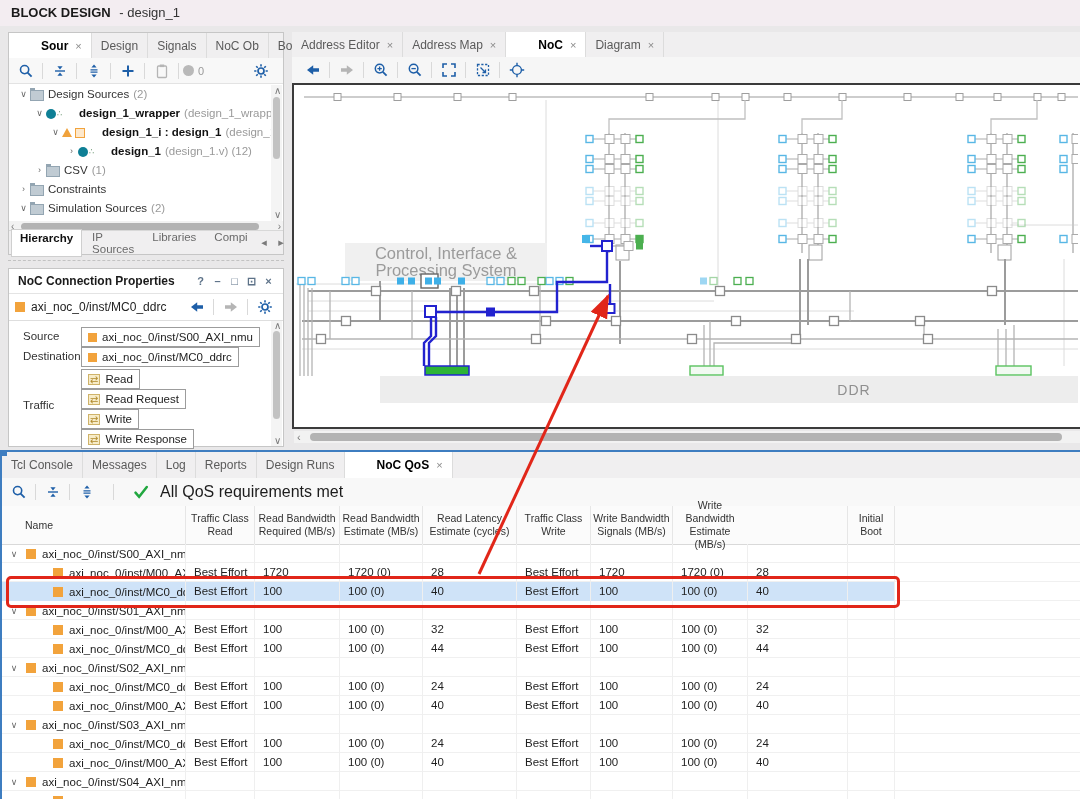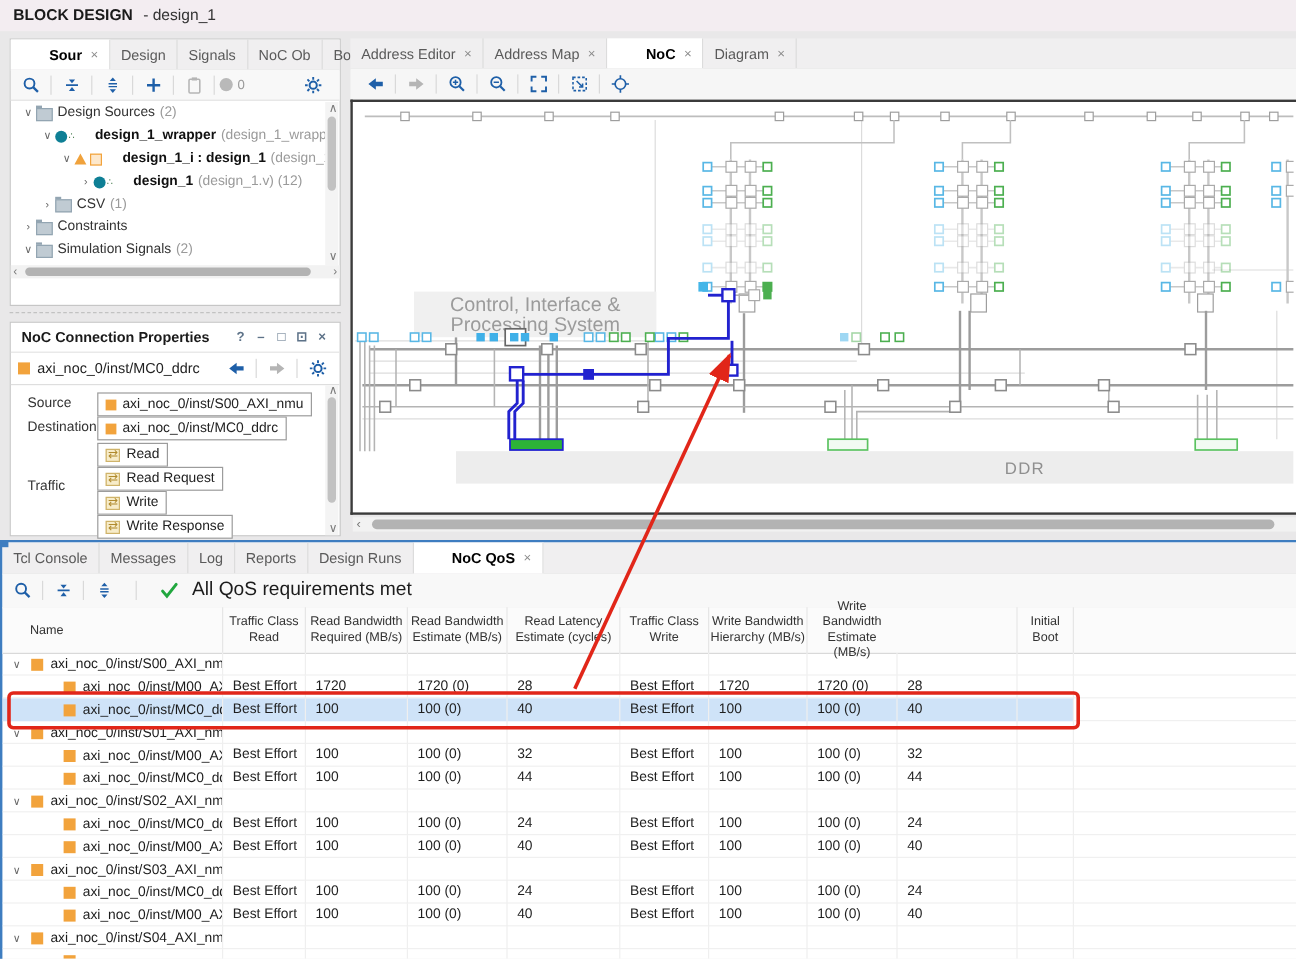--- a/index.html
+++ b/index.html
@@ -280,33 +280,46 @@
       </div>
       <div class="trow-tree" style="padding-left: 8px;">
         <span class="chev">›</span>
         <span class="ico-folder"></span>
         <span class="tname">Constraints</span>
         <span class="tsuffix"></span>
       </div>
       <div class="trow-tree" style="padding-left: 8px;">
         <span class="chev">∨</span>
         <span class="ico-folder"></span>
-        <span class="tname">Simulation Signals</span>
+        <span class="tname">Simulation Sources</span>
         <span class="tsuffix">(2)</span>
       </div>
     </div>
   <div class="vscroll" style="right:1px;top:52px;height:136px;">
     <span class="sarrow" style="top:1px;left:3px;">∧</span>
     <div class="vthumb" style="top:12px;height:62px;"></div>
     <span class="sarrow" style="bottom:1px;left:3px;">∨</span>
   </div>
   <div class="hscroll" style="left:0;top:188px;width:274px;height:11px;">
     <span class="sarrow" style="left:2px;top:1px;">‹</span>
     <div class="hthumb" style="left:12px;width:238px;"></div>
     <span class="sarrow" style="right:2px;top:1px;">›</span>
+  </div>
+  <div class="subtabs">
+    <span style="display: flex;">
+        <span class="subtab active"><span>Hierarchy</span></span>
+        <span class="subtab"><span>IP Sources</span></span>
+        <span class="subtab"><span>Libraries</span></span>
+        <span class="subtab"><span>Compi</span></span>
+      </span>
+    <span class="winicons" style="color:#7a7a7a;">
+      <span class="wi">◂</span>
+      <span class="wi">▸</span>
+      <span class="wi">≡</span>
+    </span>
   </div>
 </div>
 
 <div class="panel" id="props" style="left:8px;top:268px;width:276px;height:179px;">
   <div class="ptitle">
     <span>NoC Connection Properties</span>
     <span class="winicons">
       <span class="wi">?</span>
       <span class="wi">–</span>
       <span class="wi">□</span>
@@ -716,21 +729,21 @@
 Read</div>
       <div class="hcell" style="left: 252px; width: 85px;">Read Bandwidth
 Required (MB/s)</div>
       <div class="hcell" style="left: 337px; width: 83px;">Read Bandwidth
 Estimate (MB/s)</div>
       <div class="hcell" style="left: 420px; width: 94px;">Read Latency
 Estimate (cycles)</div>
       <div class="hcell" style="left: 514px; width: 74px;">Traffic Class
 Write</div>
       <div class="hcell" style="left: 588px; width: 82px;">Write Bandwidth
-Hierarchy (MB/s)</div>
+Signals (MB/s)</div>
       <div class="hcell" style="left: 670px; width: 75px;">Write Bandwidth
 Estimate (MB/s)</div>
       <div class="hcell" style="left: 845px; width: 48px; border-right: 1px solid rgb(230, 230, 230);">Initial
 Boot</div>
     </div>
   <div id="qrows">
       <div class="trow">
         <div class="cw">
           <div class="ncell">
             <span class="chev">∨</span>

